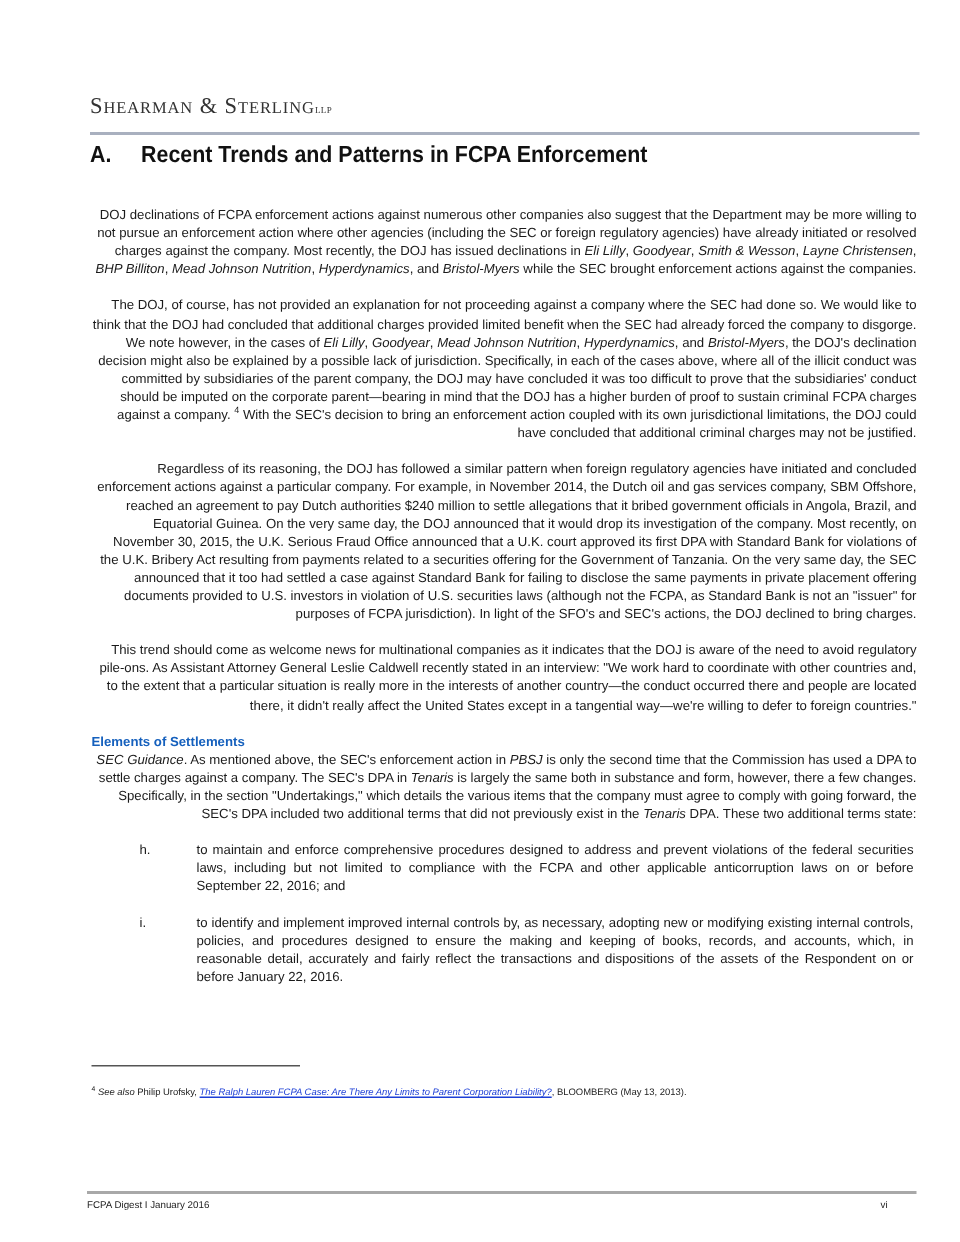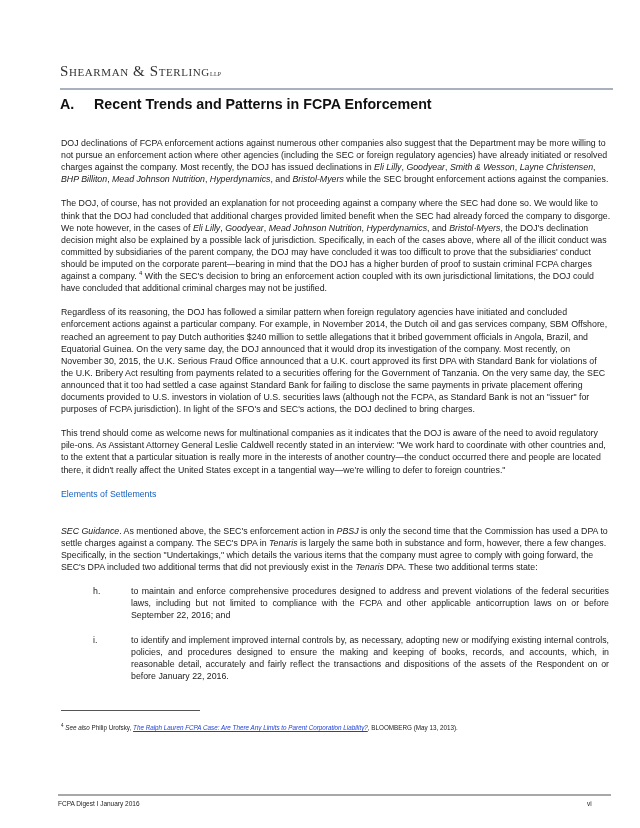--- a/index.html
+++ b/index.html
@@ -6,22 +6,22 @@
   body { width: 640px; height: 828px; position: relative; overflow: hidden;
          font-family: "Liberation Sans", sans-serif; color: #1a1a1a; }
   .logo { position: absolute; left: 60px; top: 63px; font-family: "Liberation Serif", serif;
           font-size: 15px; letter-spacing: 0.6px; color: #333; font-variant: small-caps; }
   .logo .llp { font-size: 6px; letter-spacing: 0.3px; }
   .top-rule { position: absolute; left: 60px; top: 88px; width: 553px; height: 2px; background: #a9b0bf; }
   .section-heading { position: absolute; left: 60px; top: 95px; font-size: 15.5px; font-weight: bold;
                      color: #111; transform: scaleX(0.92); transform-origin: left; }
   .section-heading .letter { display: inline-block; width: 37px; }
   .body { position: absolute; left: 61px; top: 137px; width: 550px; font-size: 8.8px; line-height: 12.1px; }
-  .body p { margin: 0 0 12.1px 0; text-align: left; }
-  .subhead { color: #1560bd; font-weight: normal; margin: 0 0 25px 0; }
+  .body p { margin: 0 0 12.1px 0; text-align: right; }
+  .subhead { color: #1560bd; font-weight: bold; margin: 0 0 0 0; }
   .list-item { display: flex; margin: 0 0 12.1px 0; text-align: justify; }
   .list-item .marker { width: 38px; padding-left: 32px; flex-shrink: 0; }
   .list-item .text { width: 478px; }
   .fn-rule { position: absolute; left: 61px; top: 710px; width: 139px; height: 1px; background: #555; }
   .footnote { position: absolute; left: 61px; top: 723px; font-size: 6.3px; color: #222; }
   .footnote a { color: #1d3fd6; text-decoration: underline; font-style: italic; }
   .fn-num { font-size: 4.5px; vertical-align: super; }
   .bottom-rule { position: absolute; left: 58px; top: 794px; width: 553px; height: 2px; background: #a8a8a8; }
   .footer-left { position: absolute; left: 58px; top: 800px; font-size: 6.5px; color: #222; }
   .footer-right { position: absolute; left: 587px; top: 800px; font-size: 6.5px; color: #222; }

